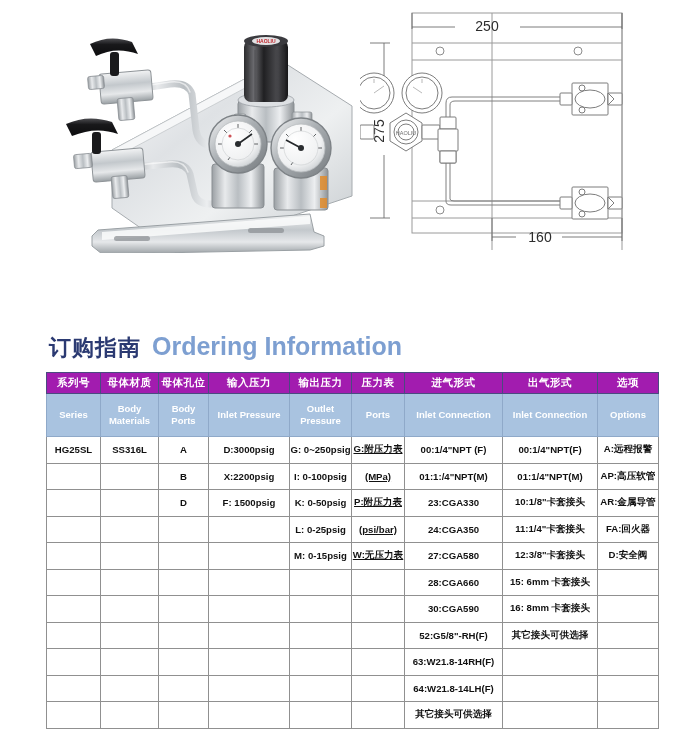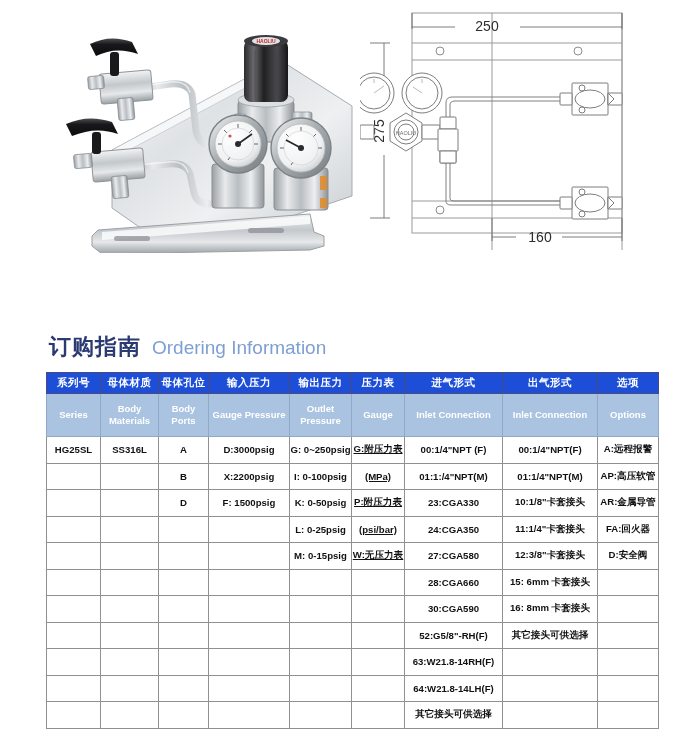--- a/index.html
+++ b/index.html
@@ -47,41 +47,41 @@
     white-space: nowrap;
     justify-content: center;
   }
   #ordering-title .cn {
     font-size: 22px;
     font-weight: bold;
     color: #2b3a72;
     letter-spacing: 1px;
   }
   #ordering-title .en {
-    font-size: 19px;
+    font-size: 25px;
     color: #7d9fd1;
-    font-weight: normal;
+    font-weight: bold;
   }
 
   
   #ordering-table {
     position: absolute;
     left: 46px; top: 372px;
     width: 588px;
     border-collapse: collapse;
     table-layout: fixed;
   }
   #ordering-table td, #ordering-table th {
     border: 1px solid #8a8a8a;
     text-align: center;
     vertical-align: middle;
     padding: 0;
   }
   #ordering-table thead tr.hdr-cn th {
-    background: #1d4ed8;
+    background: #a21caf;
     color: #ffffff;
     font-size: 10.5px;
     font-weight: bold;
     height: 20px;
     border-color: #4a4a80;
     letter-spacing: .5px;
   }
   #ordering-table thead tr.hdr-en th {
     background: #a9c3e0;
     color: #ffffff;
@@ -380,23 +380,23 @@
       <th>输出压力</th>
       <th>压力表</th>
       <th>进气形式</th>
       <th>出气形式</th>
       <th>选项</th>
     </tr>
     <tr class="hdr-en">
       <th>Series</th>
       <th>Body Materials</th>
       <th>Body Ports</th>
-      <th>Gauge Pressure</th>
+      <th>Inlet Pressure</th>
       <th>Outlet Pressure</th>
-      <th>Gauge</th>
+      <th>Ports</th>
       <th>Inlet Connection</th>
       <th>Inlet Connection</th>
       <th>Options</th>
     </tr>
   </thead>
   <tbody id="table-body">
       <tr>
         <td class="c0">HG25SL</td>
         <td class="c1">SS316L</td>
         <td class="c2">A</td>

